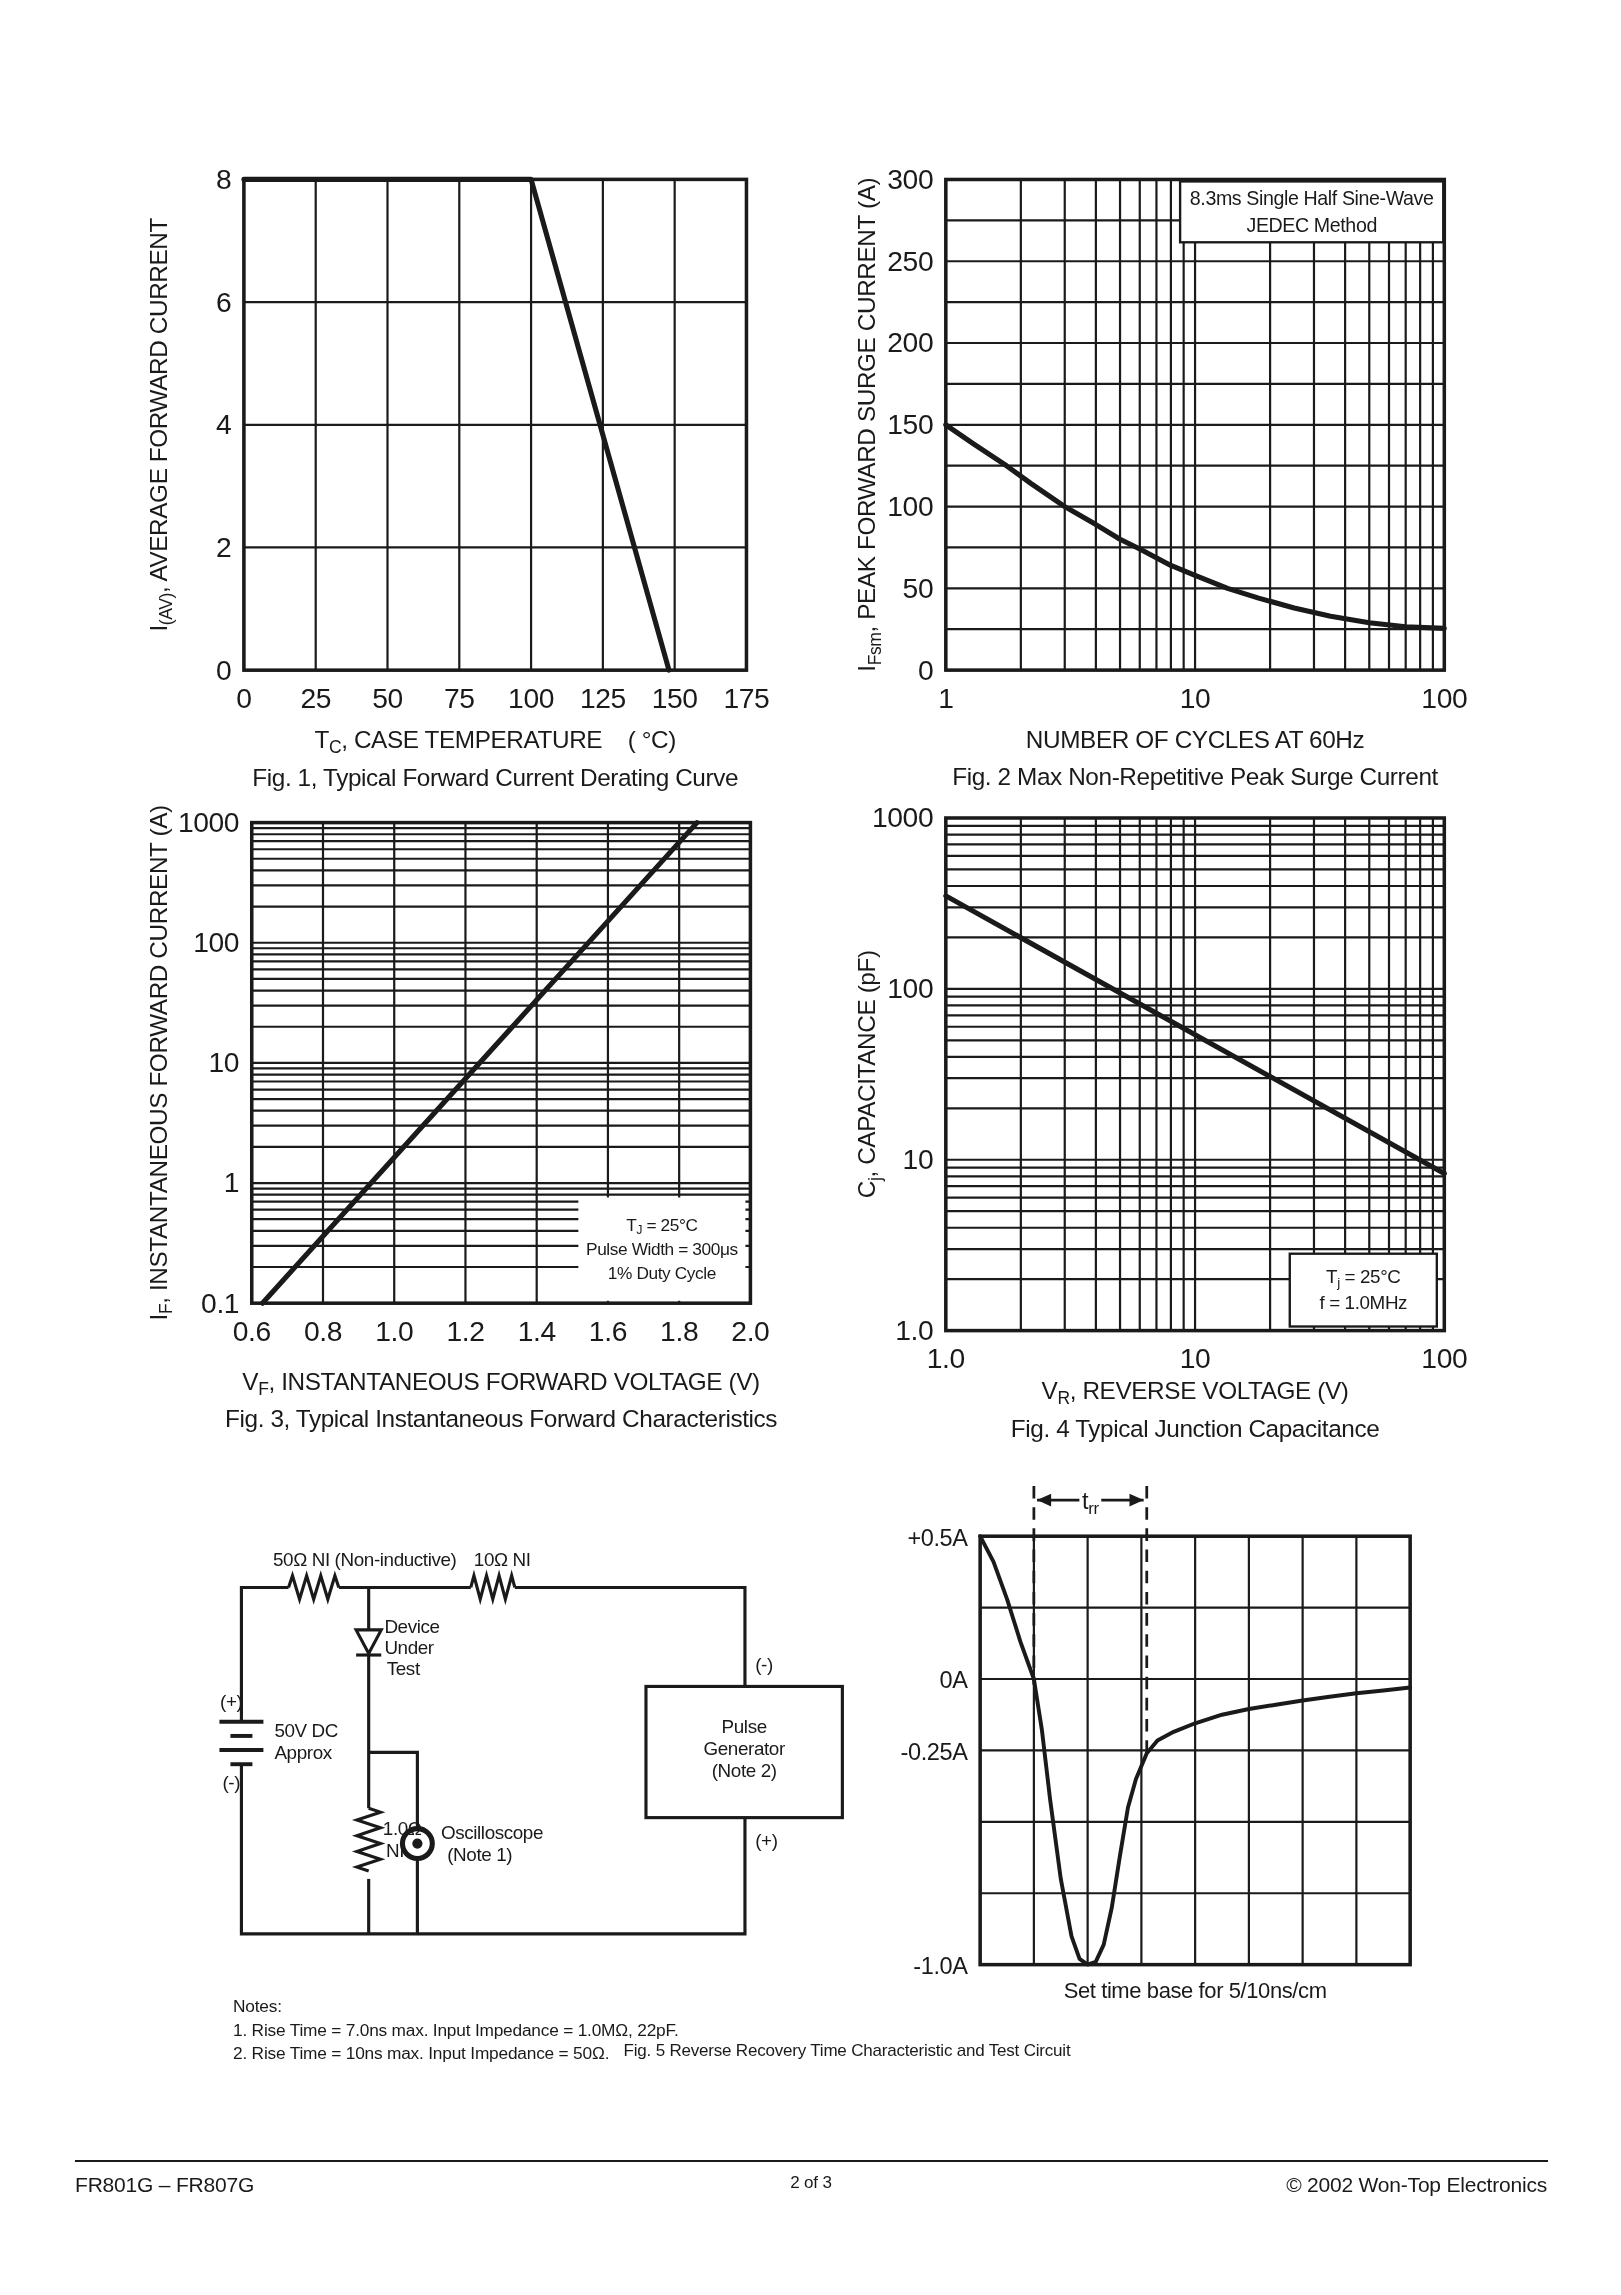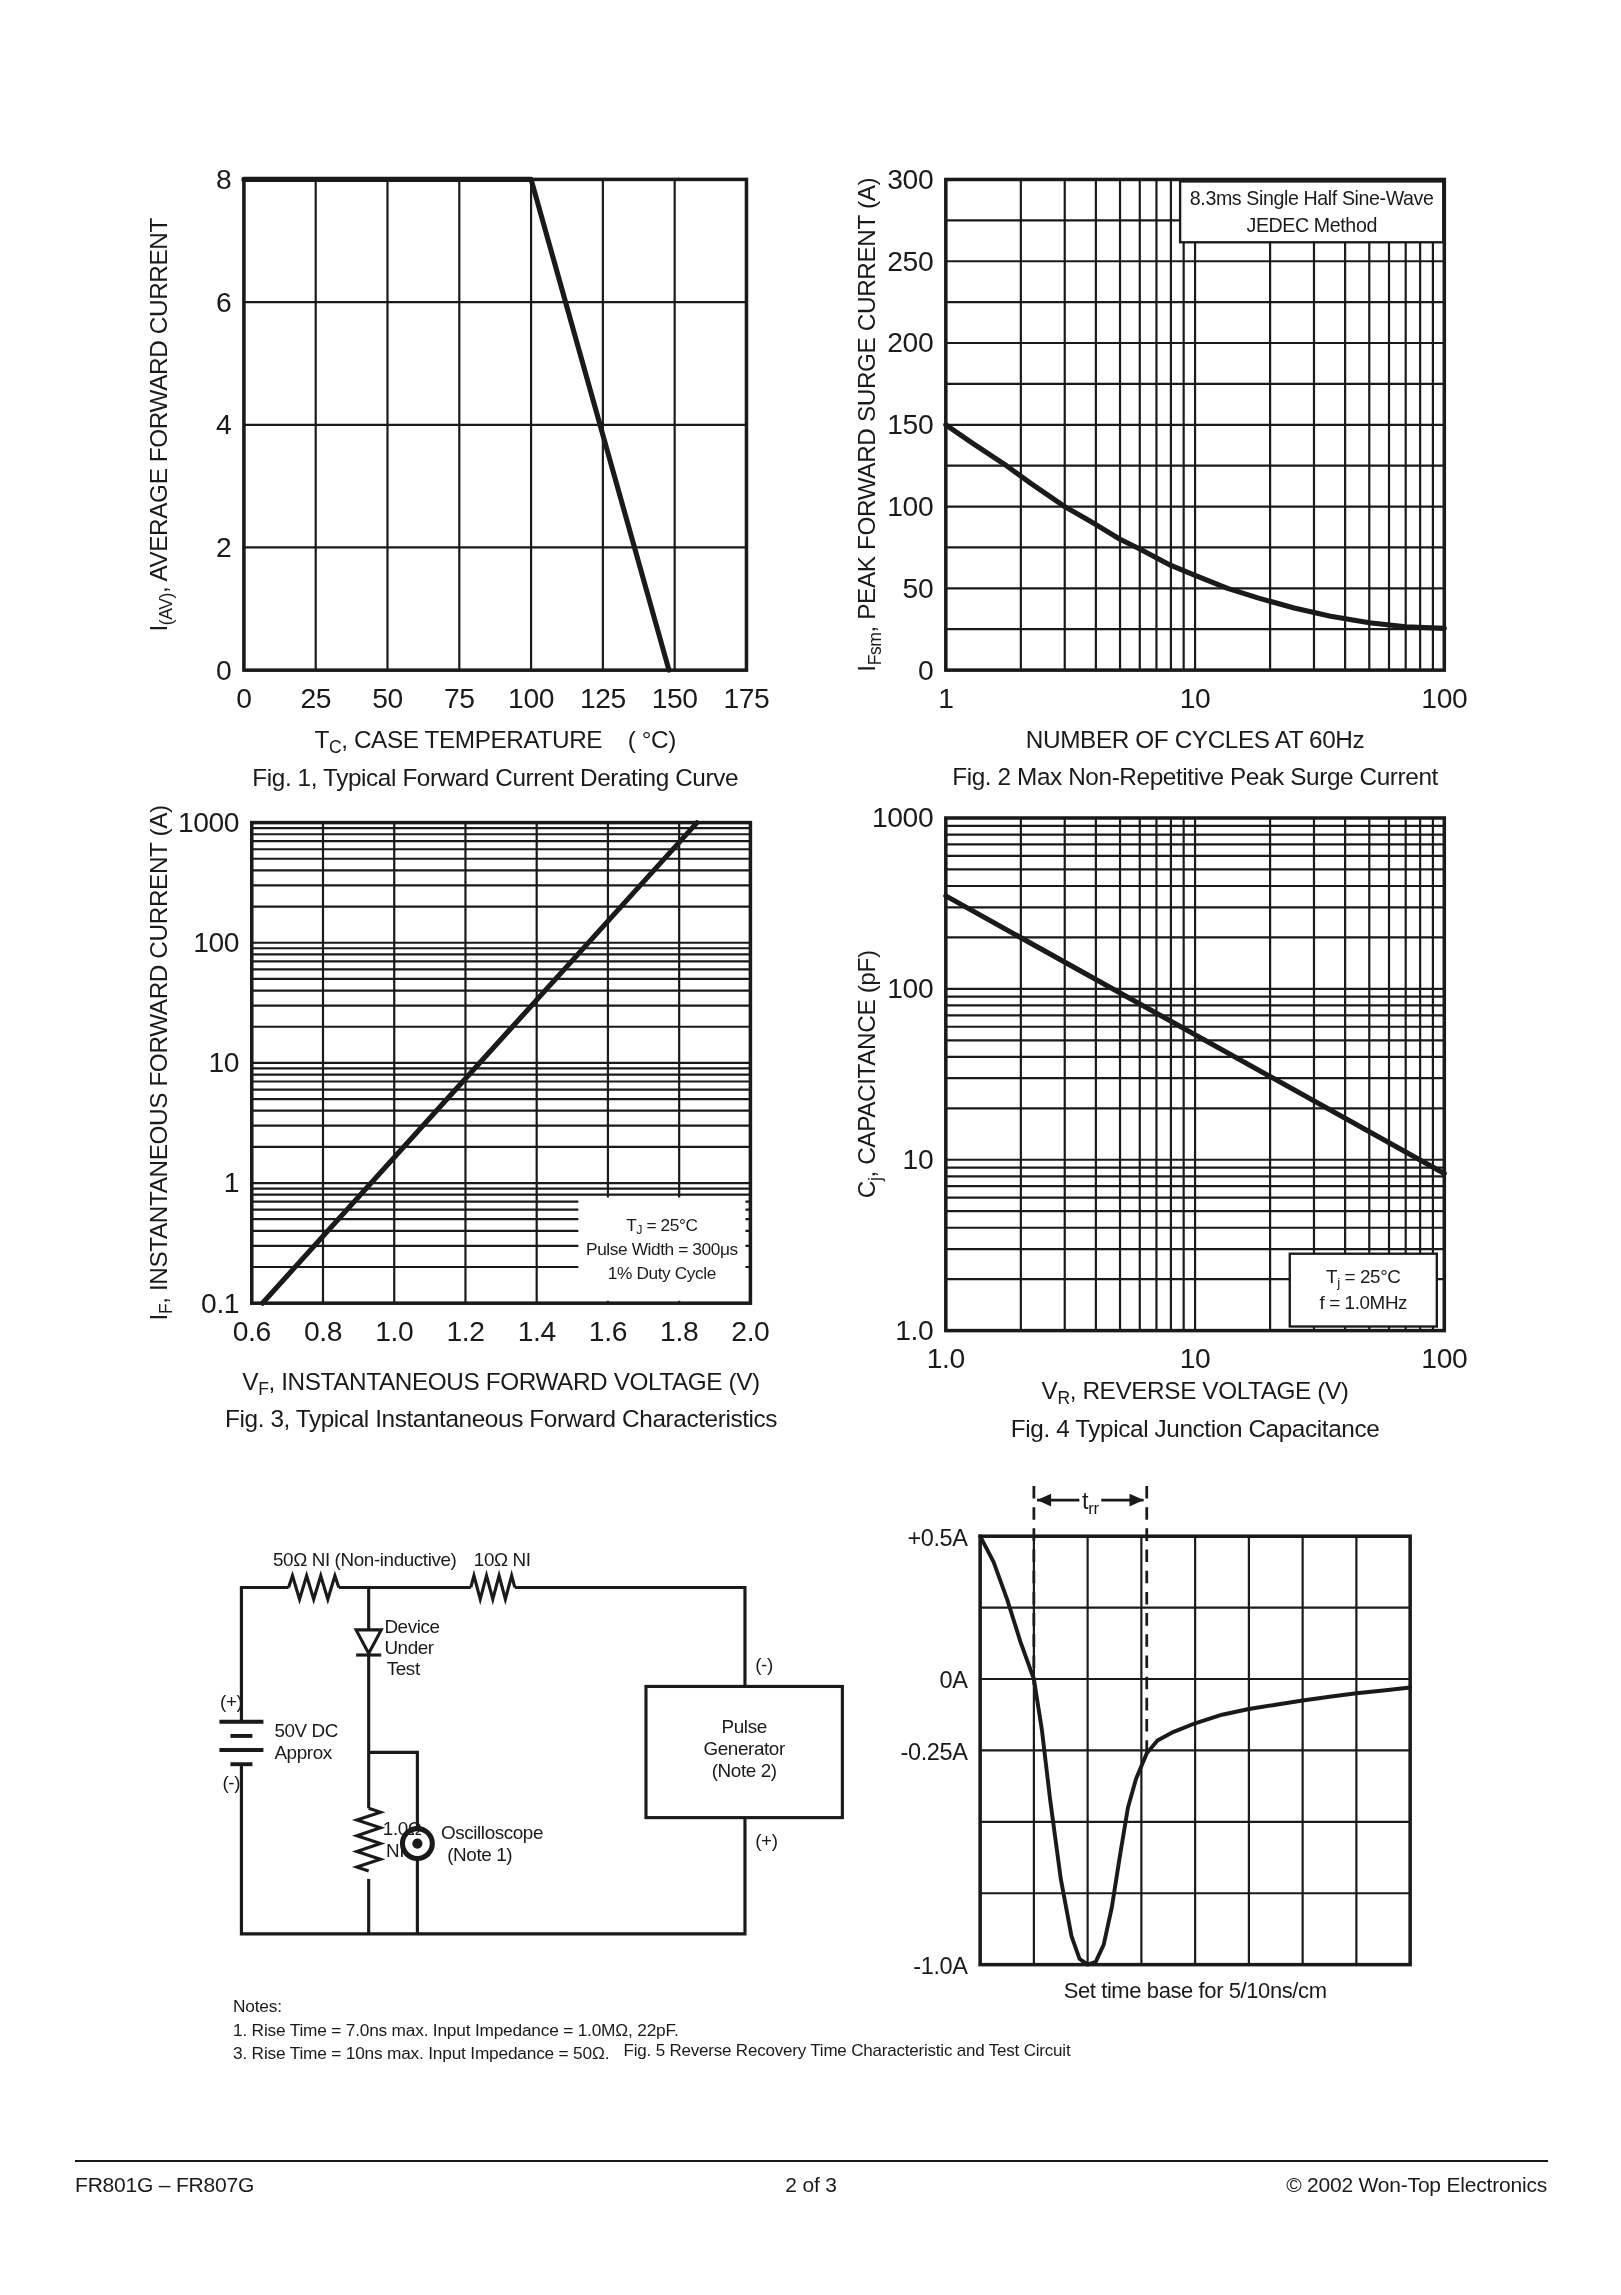--- a/index.html
+++ b/index.html
@@ -4,21 +4,21 @@
 <style>
   html,body{margin:0;padding:0;background:#e8e8e8;}
   .page{position:relative;width:1622px;height:2295px;background:#ffffff;overflow:hidden;
         font-family:"Liberation Sans", sans-serif;color:#1a1a1a;letter-spacing:-0.2px;}
   .chart{position:absolute;}
   svg text{letter-spacing:-0.5px;}
   .notes{position:absolute;left:233px;top:1950px;font-size:17.3px;line-height:23.6px;margin-top:45px;}
   .fig5-caption{position:absolute;left:0;top:2041px;width:1622px;text-align:center;font-size:17px;padding-left:36px;}
   .footer-rule{position:absolute;left:75px;top:2160px;width:1473px;height:2.4px;background:#1a1a1a;}
   .footer-left{position:absolute;left:75px;top:2173px;font-size:21px;}
-  .footer-center{position:absolute;left:0;top:2173px;width:1622px;text-align:center;font-size:21px;}
+  .footer-center{position:absolute;left:0;top:2173px;width:1622px;text-align:center;font-size:17px;}
   .footer-right{position:absolute;right:75px;top:2173px;font-size:21px;margin-left:23px;}
 </style>
 </head>
 <body>
 
 <div class="page">
 
   <svg class="chart" style="left:79px;top:126px;width:746px;height:691px" viewBox="0 0 950 880">
       <g>
         <line x1="210" y1="68" x2="210" y2="693" stroke="#1a1a1a" stroke-width="2.8"></line>
@@ -323,21 +323,21 @@
       <text x="708" y="295" text-anchor="middle">Generator</text>
       <text x="708" y="323" text-anchor="middle">(Note 2)</text>
       <text x="722" y="188">(-)</text>
       <text x="722" y="412">(+)</text>
     </g>
   </svg>
 
   <div class="notes">
     <div>Notes:</div>
     <div>1. Rise Time = 7.0ns max. Input Impedance = 1.0MΩ, 22pF.</div>
-    <div>3. Rise Time = 10ns max. Input Impedance = 50Ω.</div>
+    <div>2. Rise Time = 10ns max. Input Impedance = 50Ω.</div>
   </div>
 
   <div class="fig5-caption">Fig. 5  Reverse Recovery Time Characteristic and Test Circuit</div>
 
   <div class="footer-rule"></div>
   <div class="footer-left">FR801G – FR807G</div>
   <div class="footer-center">2  of  3</div>
   <div class="footer-right">© 2002 Won-Top Electronics</div>
 
 </div>

